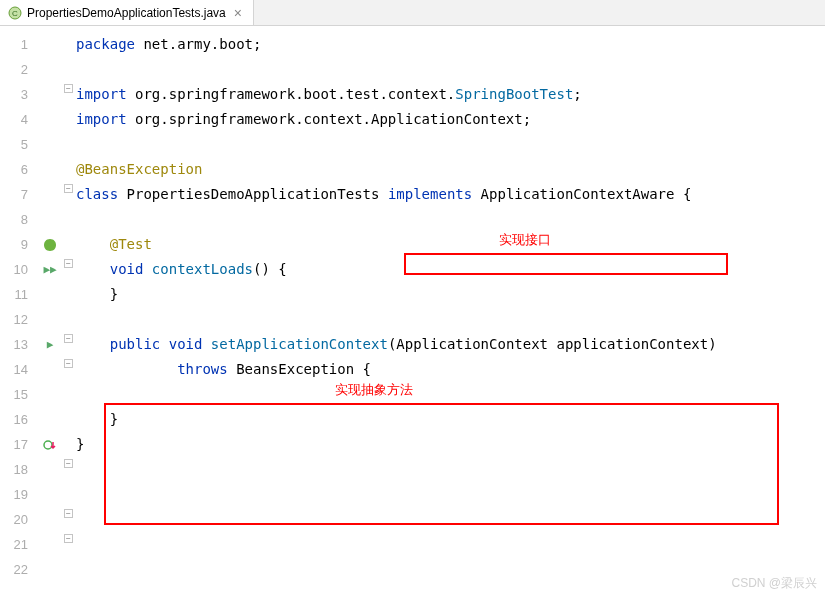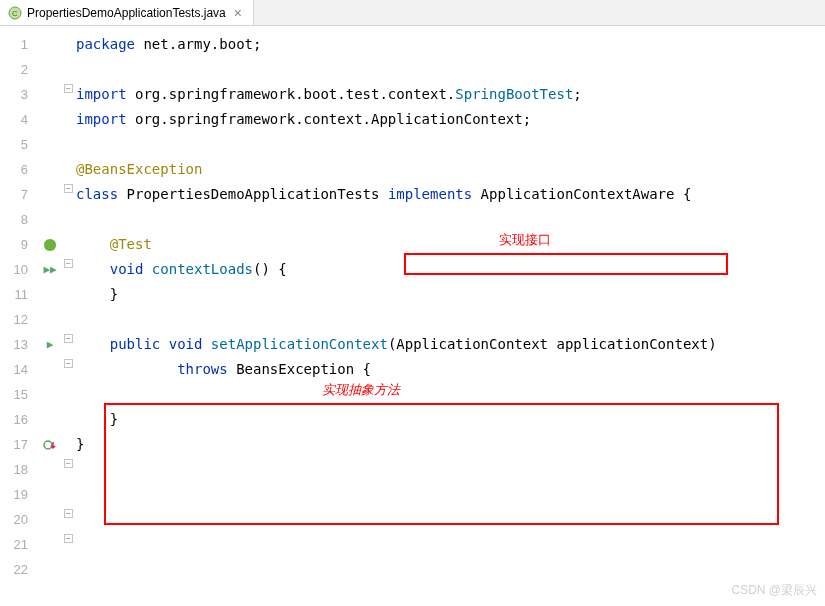--- a/index.html
+++ b/index.html
@@ -17,21 +17,21 @@
 .code-line { height: 25px; line-height: 25px; white-space: pre; position: relative; }
 .fold-col { width: 12px; position: relative; }
 .fold-line { height: 25px; position: relative; }
 .fold-marker { position: absolute; left: 0; top: 8px; width: 9px; height: 9px; border: 1px solid #c4c4c4; background: #fff; font-size: 8px; line-height: 7px; text-align: center; color: #888; cursor: pointer; }
 .kw { color: #0033b3; }
 .ann { color: #9e880d; }
 .fn { color: #0369a1; }
 .highlight-line { background: #f5f5dc; position: absolute; left: 0; right: 0; height: 25px; z-index: -1; }
 .red-box { position: absolute; border: 2px solid #ff0000; pointer-events: none; }
 .red-label { position: absolute; color: #ff0000; font-family: "Microsoft YaHei", sans-serif; font-size: 13px; pointer-events: none; }
-.watermark { position: absolute; right: 8px; bottom: 7px; color: #d0d0d0; font-family: Arial, sans-serif; font-size: 12px; }
+.watermark { position: absolute; right: 8px; bottom: 14px; color: #d0d0d0; font-family: Arial, sans-serif; font-size: 12px; }
 .run-icon { color: #59a869; font-size: 11px; }
 </style>
 </head>
 <body>
 
 <div class="tab-bar">
   <div class="tab">
     <span class="tab-icon">
       <svg width="14" height="14" viewBox="0 0 14 14">
           <circle cx="7" cy="7" r="6" fill="#c5e1a5" stroke="#689f38" stroke-width="1"></circle>
@@ -167,17 +167,17 @@
     <div class="code-line"><span class="kw">            throws </span><span>BeansException {</span></div>
     <div class="code-line"></div>
     <div class="code-line"><span>    }</span></div>
     <div class="code-line"><span>}</span></div>
     <div class="code-line"></div>
 
     <div class="red-box" style="left:328px; top:227px; width:324px; height:22px;"></div>
     <div class="red-label" style="left:402px; top:205px;margin-left:21px;">实现接口</div>
 
     <div class="red-box" style="left:28px; top:377px; width:675px; height:122px;"></div>
-    <div class="red-label" style="left:246px; top:355px;font-style:italic;">实现抽象方法</div>
+    <div class="red-label" style="left:259px; top:355px;">实现抽象方法</div>
   </div>
 </div>
 
 <div class="watermark">CSDN @梁辰兴</div>
 
 </body></html>

